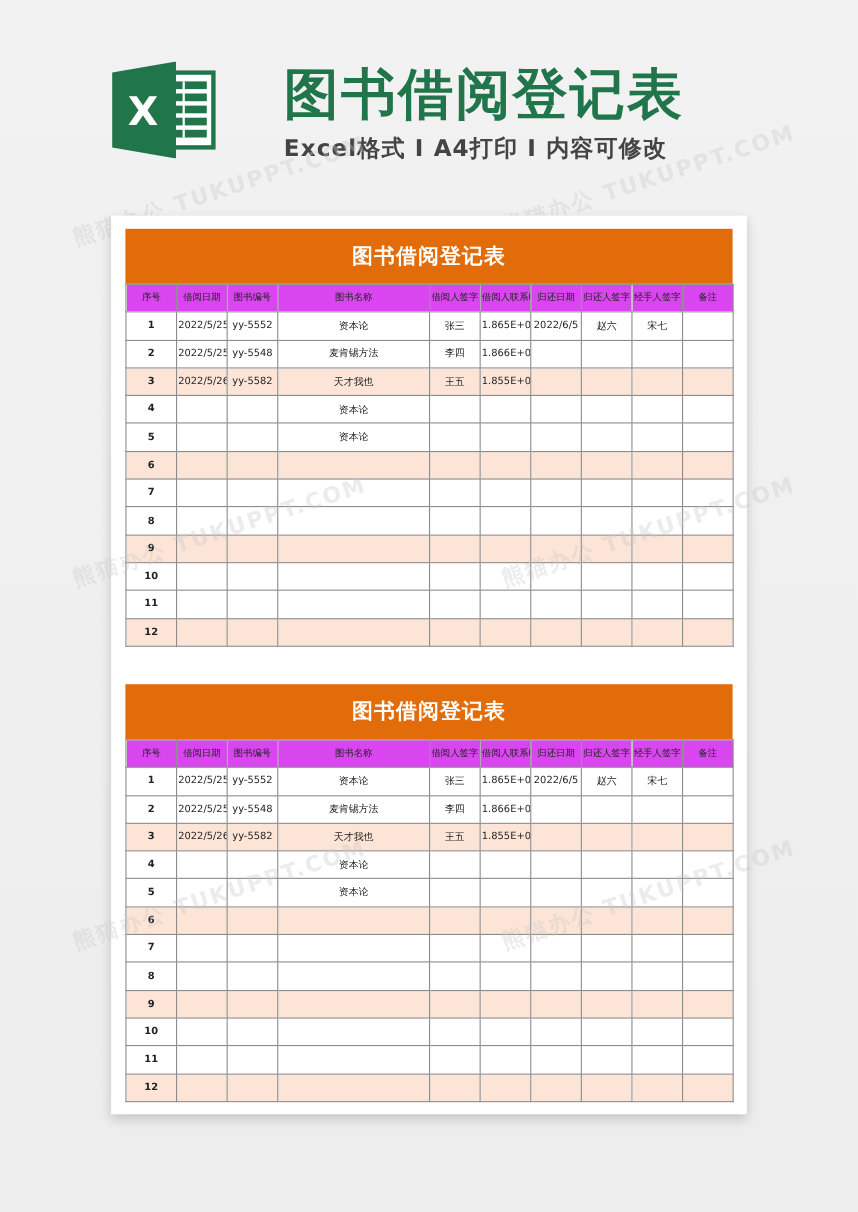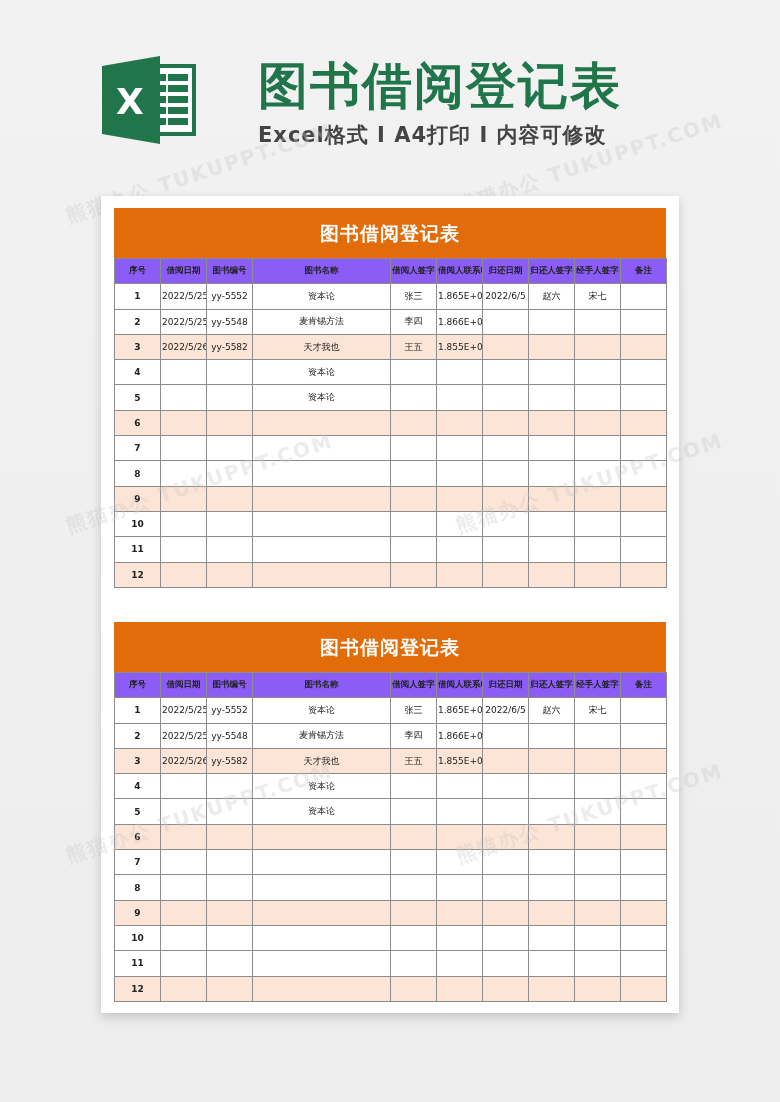--- a/index.html
+++ b/index.html
@@ -34,21 +34,21 @@
   .sheet-title {
     height: 50px; background: #e36c0a; color: #fff;
     font-size: 19px; font-weight: bold; text-align: center; line-height: 50px;
     letter-spacing: 1px;
   }
   table { border-collapse: collapse; table-layout: fixed; width: 552px; }
   td, th {
     border: 1px solid #8c8c8c; height: 25.3px; font-size: 9px; text-align: center;
     color: #222; white-space: nowrap; overflow: hidden; padding: 0 1px;
   }
-  th { background: #8b5cf6; font-weight: bold; font-size: 8.5px; }
+  th { background: #d946ef; font-weight: normal; font-size: 8.5px; }
   tr.peach td { background: #fce4d6; }
   td.idx { font-weight: bold; font-size: 9px; }
 </style>
 </head>
 <body>
 
 <div class="hero">
   <svg class="logo" viewBox="0 0 98 88">
     <rect x="46" y="10" width="48" height="68" fill="#ffffff" stroke="#21754a" stroke-width="4"></rect>
     <g fill="#21754a">

